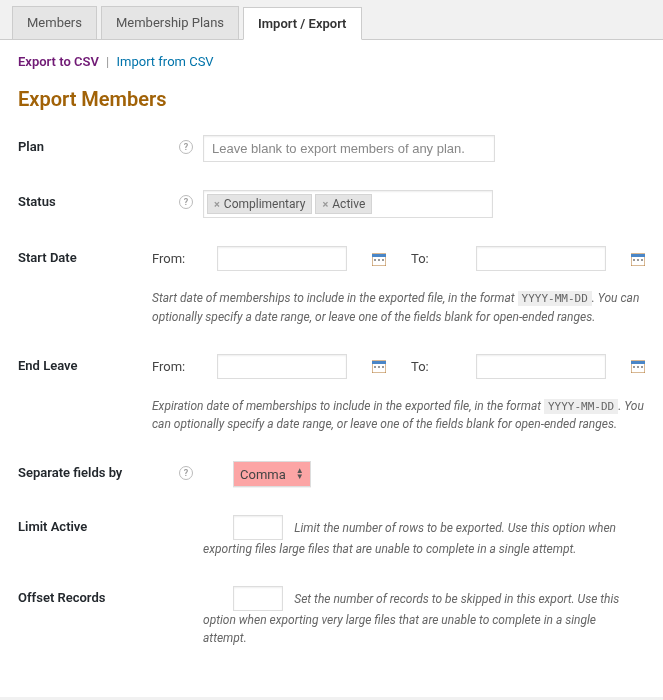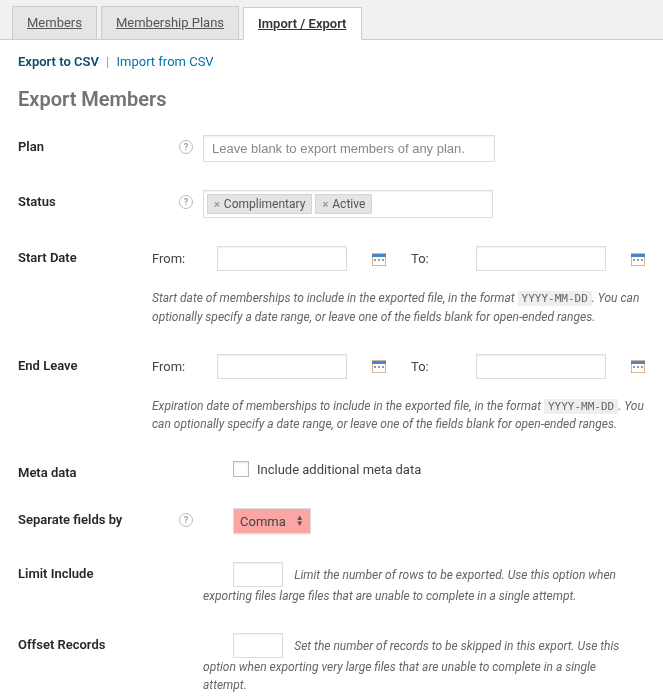--- a/index.html
+++ b/index.html
@@ -19,56 +19,55 @@
     }
     .tab {
       padding: 8px 14px;
       background: #e5e5e5;
       border: 1px solid #ccc;
       border-bottom: none;
       margin-right: 4px;
       color: #555;
       cursor: pointer;
       font-size: 13px;
-      text-decoration: underline;
     }
     .tab.active {
       background: #fff;
       border-bottom: 1px solid #fff;
       position: relative;
       top: 1px;
       font-weight: 600;
       color: #333;
       text-align: center;
     }
     .content {
       background: #fff;
       padding: 14px 18px 22px;
     }
     .subnav {
       font-size: 13px;
       margin-bottom: 18px;
     }
     .subnav .active-link {
-      color: #0c4a6e;
+      color: #701a75;
       font-weight: 600;
     }
     .subnav .sep {
       color: #999;
       margin: 0 4px;
     }
     .subnav .link {
       color: #0073aa;
       cursor: pointer;
       margin-top: 45px;
     }
     h2 {
       font-size: 20px;
       font-weight: 600;
-      color: #737373;
+      color: #a16207;
       margin-bottom: 24px;
     }
     .form-row {
       display: flex;
       align-items: flex-start;
       margin-bottom: 28px;
     }
     .form-label {
       width: 185px;
       font-weight: 600;
@@ -331,49 +330,40 @@
               <rect x="10" y="7" width="2" height="2" fill="#999"></rect>
             </svg>
           </span>
       </div>
       <div class="help-text">
         <span>Expiration date of memberships to include in the exported file, in the format </span><span class="code-inline">YYYY-MM-DD</span><span>. You can optionally specify a date range, or leave one of the fields blank for open-ended ranges.</span>
       </div>
     </div>
   </div>
 
-  <div class="form-row">
-    <div class="form-label">
-      <span>Meta data</span>
-    </div>
-    <div class="form-field checkbox-wrap">
-      <span class="checkbox"></span>
-      <span>Include additional meta data</span>
-    </div>
-  </div>
 
   <div class="form-row">
     <div class="form-label">
       <span>Separate fields by</span>
       <span class="help-icon">?</span>
     </div>
     <div class="form-field">
       <span class="select">
         <span>Comma</span>
         <span class="select-arrows">
             <span>▲</span>
             <span>▼</span>
           </span>
       </span>
     </div>
   </div>
 
   <div class="form-row limit-row">
     <div class="form-label">
-      <span>Limit Include</span>
+      <span>Limit Active</span>
     </div>
     <div class="form-field">
       <input type="text" class="small-input" style="">
       <span class="inline-help">Limit the number of rows to be exported. Use this option when exporting files large files that are unable to complete in a single attempt.</span>
     </div>
   </div>
 
   <div class="form-row limit-row">
     <div class="form-label">
       <span>Offset Records</span>

